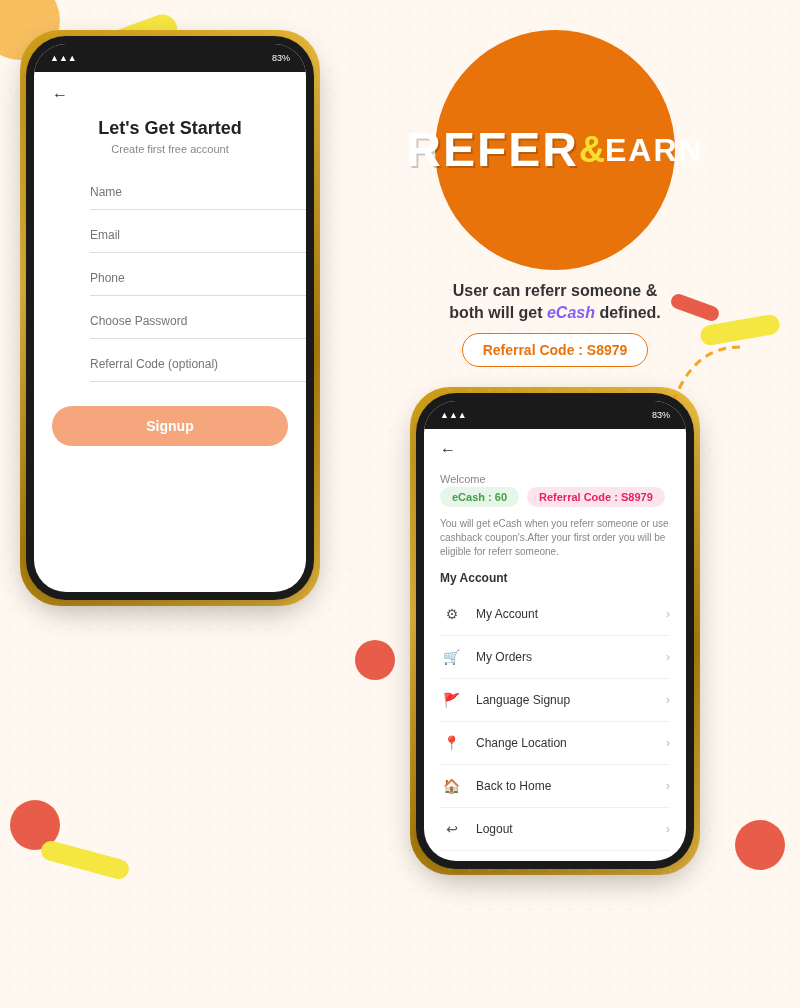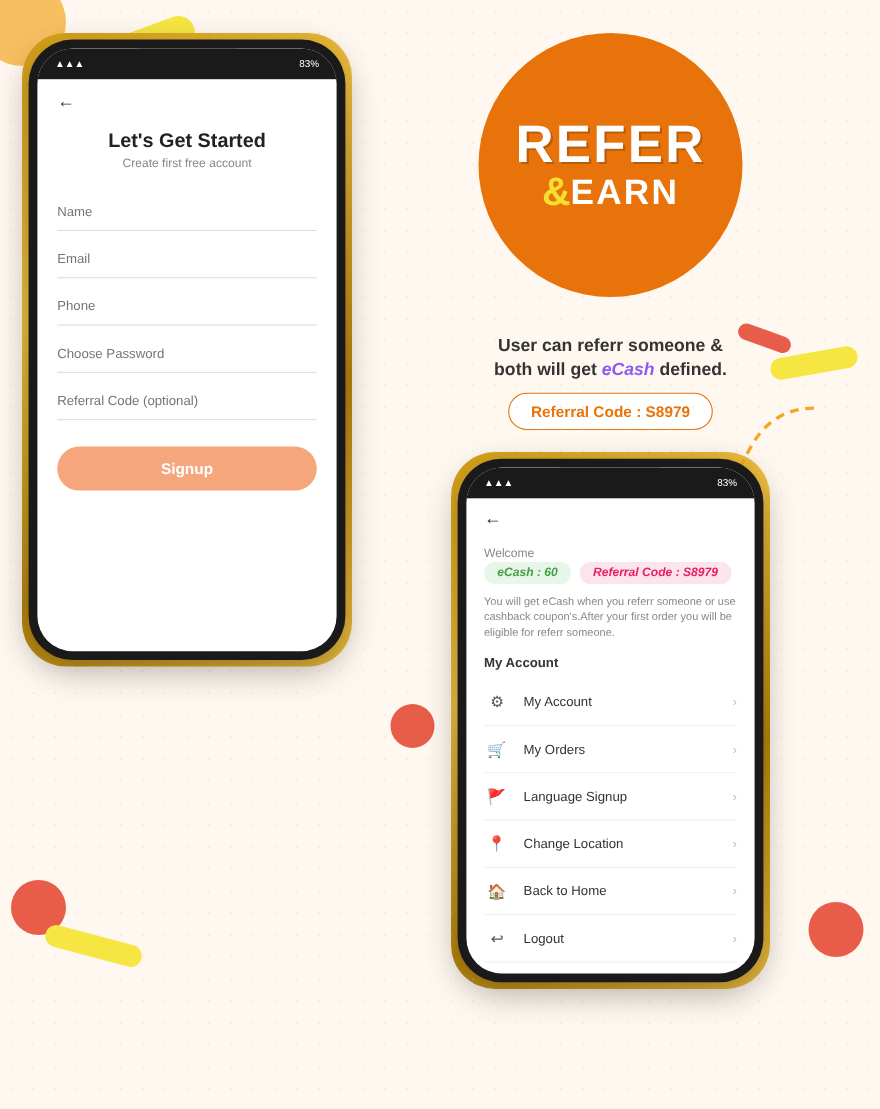--- a/index.html
+++ b/index.html
@@ -183,20 +183,21 @@
       border: none;
       border-bottom: 1px solid #ddd;
       width: 100%;
       padding: 10px 0;
       font-size: 12px;
       color: #b91c1c;
       outline: none;
       background: transparent;
       margin-bottom: 4px;
       display: block;
+      margin-left: 38px;
     }
 
     .form-field-wrap {
       margin-bottom: 8px;
     }
 
     .signup-btn {
       width: 100%;
       padding: 12px;
       background: #f5a67d;
@@ -218,21 +219,21 @@
       padding-top: 0;
     }
 
     
     .refer-earn-circle {
       background: #e8730a;
       border-radius: 50%;
       width: 240px;
       height: 240px;
       display: flex;
-      flex-direction: column;
+      flex-direction: row;
       align-items: center;
       justify-content: center;
       margin-bottom: 10px;
       position: relative;
     }
 
     .refer-text {
       font-size: 48px;
       font-weight: 900;
       color: #fff;
@@ -262,21 +263,20 @@
     }
 
     .refer-description {
       font-size: 16px;
       font-weight: 700;
       color: #333;
       text-align: center;
       line-height: 1.4;
       padding: 0 10px;
       margin-bottom: 8px;
-      margin-top: 24px;
     }
 
     .ecash-highlight {
       color: #8b5cf6;
       font-style: italic;
       font-weight: 800;
     }
 
     .referral-code-box {
       background: #fff;
@@ -315,21 +315,20 @@
       font-size: 22px;
       font-weight: 800;
       color: #222;
       margin-bottom: 10px;
     }
 
     .badges-row {
       display: flex;
       gap: 8px;
       margin-bottom: 10px;
-      font-style: italic;
     }
 
     .badge-ecash {
       background: #e8f5e9;
       color: #43a047;
       border-radius: 15px;
       padding: 4px 12px;
       font-size: 11px;
       font-weight: 600;
     }

